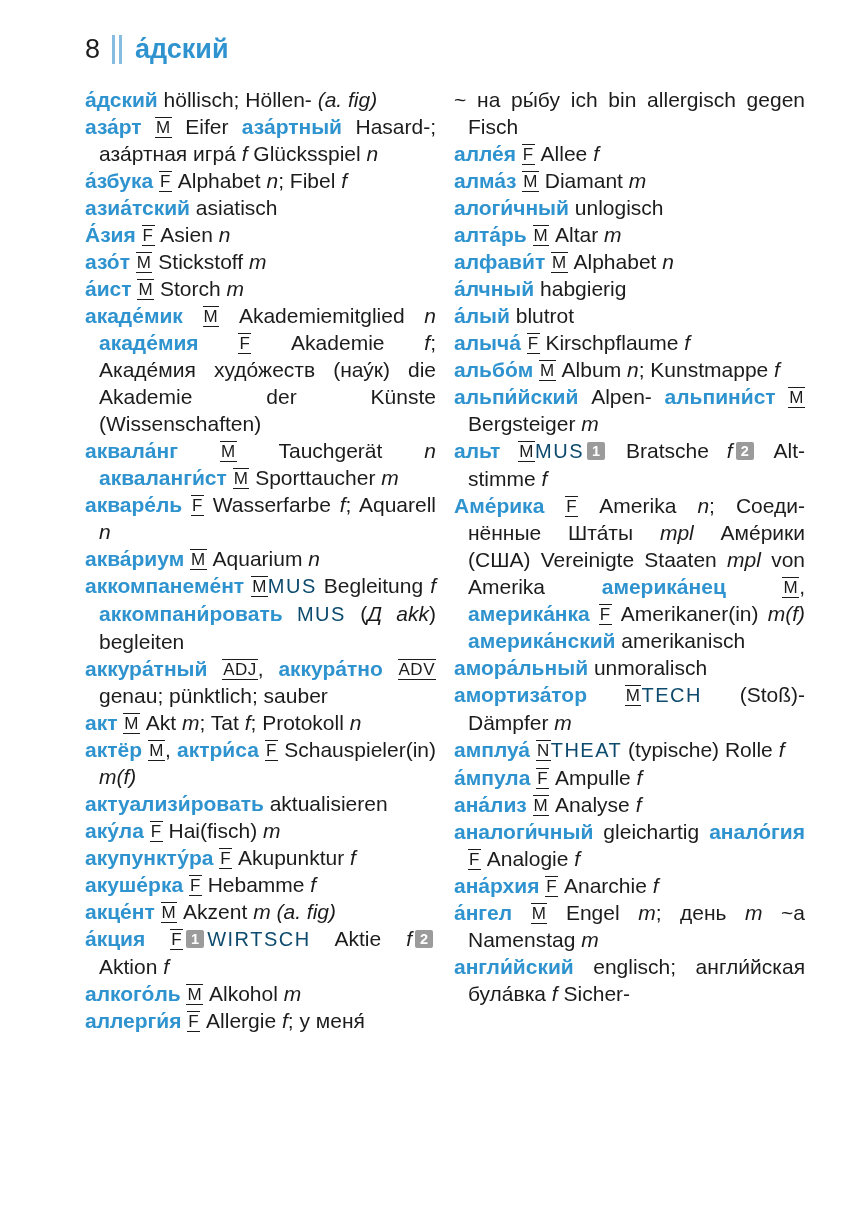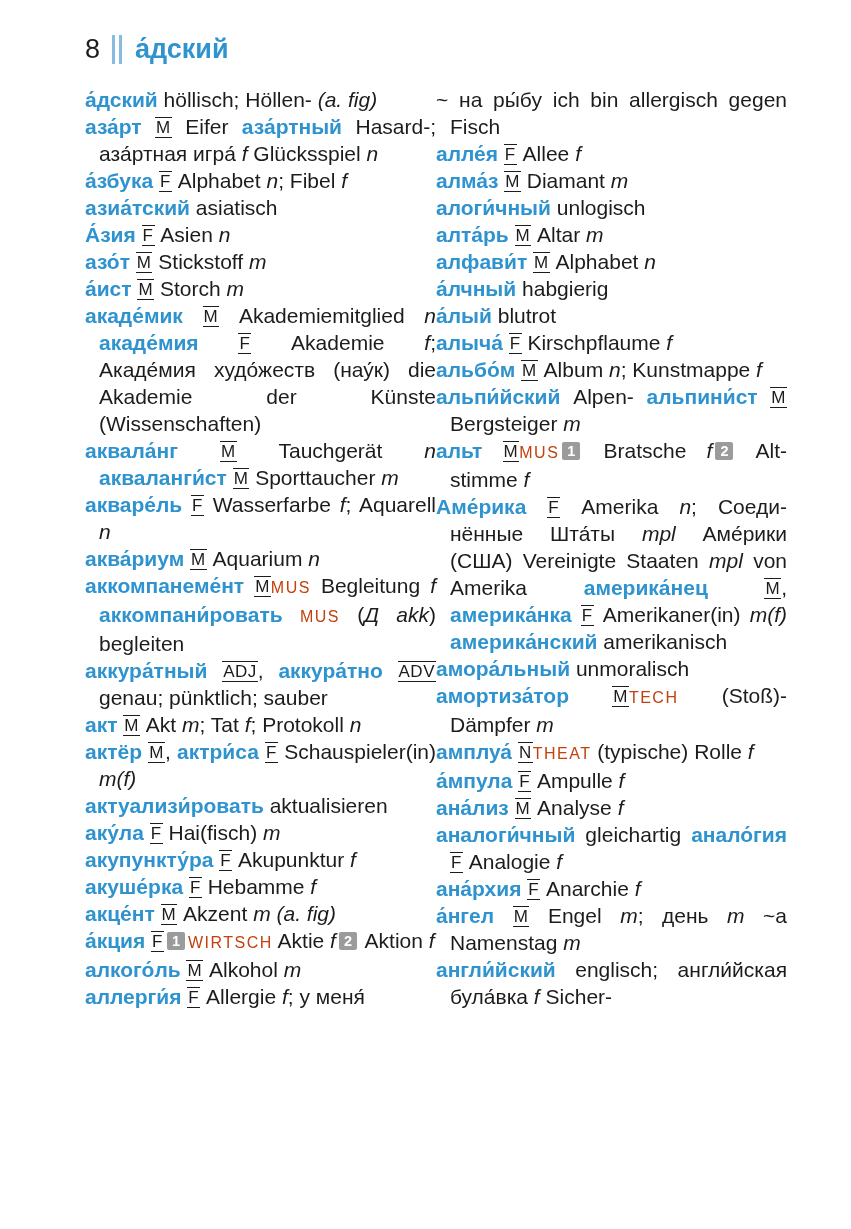--- a/index.html
+++ b/index.html
@@ -17,36 +17,36 @@
     color:var(--txt);overflow:hidden;
   }
   .page{padding:34px 46px 0 85px;}
   .header{display:flex;align-items:center;margin-bottom:22px;}
   .page-number{font-size:27px;line-height:30px;color:var(--txt);}
   .bars{
     display:inline-block;width:10px;height:29px;margin:0 13px 0 12px;
     border-left:3px solid var(--bar);border-right:3px solid var(--bar);
   }
   .guide-word{font-size:27px;line-height:30px;font-weight:bold;color:var(--hw);}
-  .columns{display:flex;}
+  .columns{display:flex;gap:18px;}
   .col{width:351px;}
   .entry{
     margin:0;font-size:21px;line-height:27px;
     text-align:justify;padding-left:14px;text-indent:-14px;
   }
   .hw{color:var(--hw);font-weight:bold;}
   .b{font-weight:normal;}
   .i{font-style:italic;}
   .g{
     display:inline-block;text-indent:0;
     font-size:17px;line-height:19px;
     border-top:1.5px solid var(--txt);border-bottom:1.5px solid var(--txt);
     padding:0 1px;vertical-align:1px;letter-spacing:0.5px;
   }
-  .sc{font-size:16px;letter-spacing:1.5px;color:#c2410c;}
+  .sc{font-size:20px;letter-spacing:1.5px;color:#0c4a6e;}
   .badge{
     display:inline-block;text-indent:0;
     width:18px;height:18px;line-height:18px;text-align:center;
     background:var(--badge-bg);color:var(--badge-fg);
     font-size:14.5px;font-weight:bold;border-radius:2px;
     margin:0 3px;vertical-align:2px;
   }
 </style>
 </head>
 <body>

